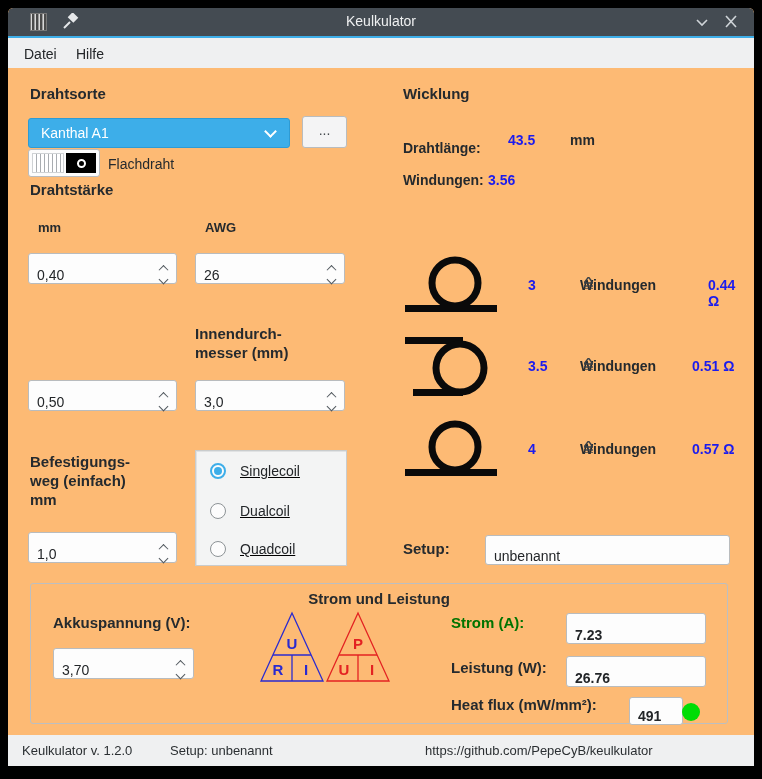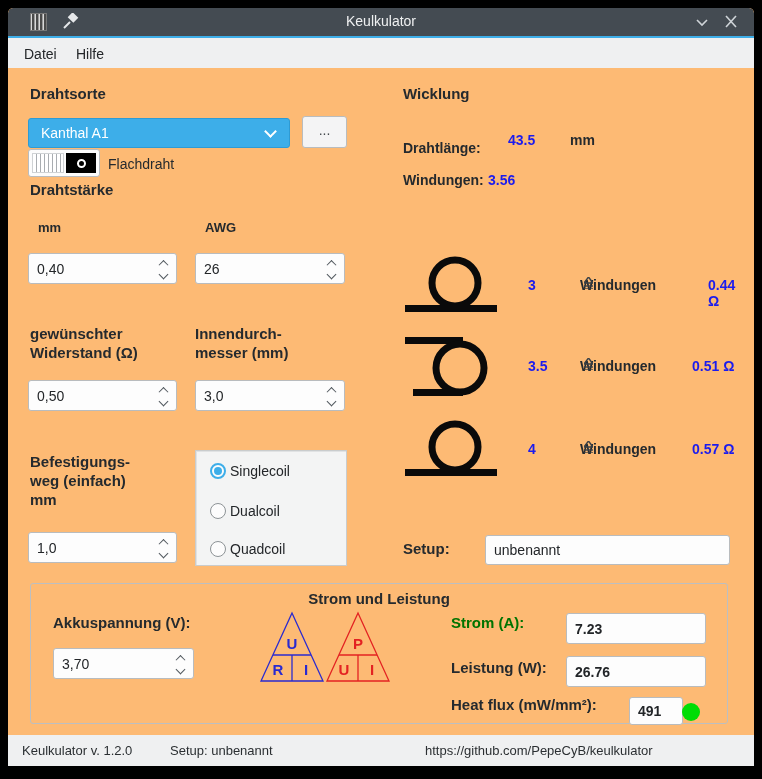--- a/index.html
+++ b/index.html
@@ -16,21 +16,21 @@
   .tb-btn { position:absolute; top:6px; width:18px; height:16px; cursor:pointer; }
   #min-btn { left:685px; } #close-btn { left:714px; }
 
   
   #menubar { position:absolute; left:0; top:30px; width:100%; height:30px; background:#eff0f1; }
   .menu-item { position:absolute; top:6px; font-size:14px; color:#232629; padding:2px 4px; cursor:pointer; }
 
   
   .h1 { position:absolute; font-size:15px; font-weight:bold; color:#252a2e; white-space:pre-line; line-height:19px; }
   .lbl { position:absolute; font-size:13px; font-weight:bold; color:#252a2e; }
-  .field { position:absolute; background:#fdfdfd; border:1px solid #b9bcbe; border-radius:3px; display:flex; align-items:center; }
+  .field { position:absolute; background:#fdfdfd; border:1px solid #b9bcbe; border-radius:3px; display:flex; align-items:flex-end; }
   .field input { border:0; outline:0; background:transparent; width:100%; font-size:14px; color:#232629; padding-left:8px; font-family:inherit; }
   .spin { justify-content:space-between; }
   .spin .val { font-size:14px; color:#232629; padding-left:8px; }
   .arrows { display:flex; flex-direction:column; gap:4px; padding-right:9px; cursor:pointer; }
   .chev { display:block; width:7px; height:7px; border-right:1.5px solid #51585e; border-bottom:1.5px solid #51585e; }
   .chev.up { transform:rotate(-135deg) translate(-1px,-1px); }
   .chev.dn { transform:rotate(45deg); }
 
   
   #wire-combo { position:absolute; left:20px; top:110px; width:262px; height:30px; background:#3daee9; border:1px solid #2e9bd4; border-radius:3px; display:flex; align-items:center; cursor:pointer; }
@@ -39,21 +39,21 @@
   #more-btn { position:absolute; left:294px; top:108px; width:45px; height:32px; background:#f4f4f5; border:1px solid #b9bcbe; border-radius:3px; font-size:14px; color:#454a4e; text-align:center; line-height:26px; cursor:pointer; }
 
   
   #flat-toggle { position:absolute; left:20px; top:141px; width:72px; height:28px; border:1px solid #b9bcbe; border-radius:3px; background:#fcfcfc; display:flex; padding:3px; gap:2px; cursor:pointer; }
   #flat-toggle .seg-round { flex:1; border:1px solid #cfd2d4; background:repeating-linear-gradient(90deg,#fff 0 3px,#a9adb1 3px 4px); }
   #flat-toggle .seg-flat { flex:1; background:#000; display:flex; align-items:center; justify-content:center; }
   #flat-toggle .ring { width:9px; height:9px; border:2.5px solid #fff; border-radius:50%; }
 
   
   #coiltype-box { position:absolute; left:187px; top:442px; width:152px; height:116px; background:#f3f4f4; border:1px solid #c9cccd; box-shadow:inset 1px 1px 0 #e0e2e3; }
-  .radio-row { position:absolute; left:14px; display:flex; align-items:center; gap:4px; cursor:pointer; }
+  .radio-row { position:absolute; left:14px; display:flex; align-items:center; gap:14px; cursor:pointer;text-decoration:underline; }
   .radio { width:16px; height:16px; border-radius:50%; border:1px solid #8d9396; background:#fcfcfc; display:flex; align-items:center; justify-content:center; }
   .radio.checked { border:2px solid #3daee9; }
   .radio.checked::after { content:""; width:8px; height:8px; border-radius:50%; background:#3daee9; }
   .radio-lbl { font-size:14px; color:#232629; }
 
   
   .bluv { color:#1b1bee; font-weight:bold; font-size:14px; }
   .rowlbl { font-size:14px; font-weight:bold; color:#252a2e; }
   .coil-row { position:absolute; left:397px; width:333px; }
   .coil-row svg { position:absolute; left:0; top:0; }
@@ -133,22 +133,20 @@
       </span>
   </div>
   <div class="field spin" style="left:187px; top:245px; width:150px; height:31px;">
     <span class="val">26</span>
     <span class="arrows">
         <i class="chev up"></i>
         <i class="chev dn"></i>
       </span>
   </div>
 
-  <div class="h1" style="left:22px; top:316px;">gewünschter
-Widerstand (Ω)</div>
   <div class="h1" style="left:187px; top:316px;">Innendurch-
 messer (mm)</div>
 
   <div class="field spin" style="left:20px; top:372px; width:149px; height:31px;">
     <span class="val">0,50</span>
     <span class="arrows">
         <i class="chev up"></i>
         <i class="chev dn"></i>
       </span>
   </div>

